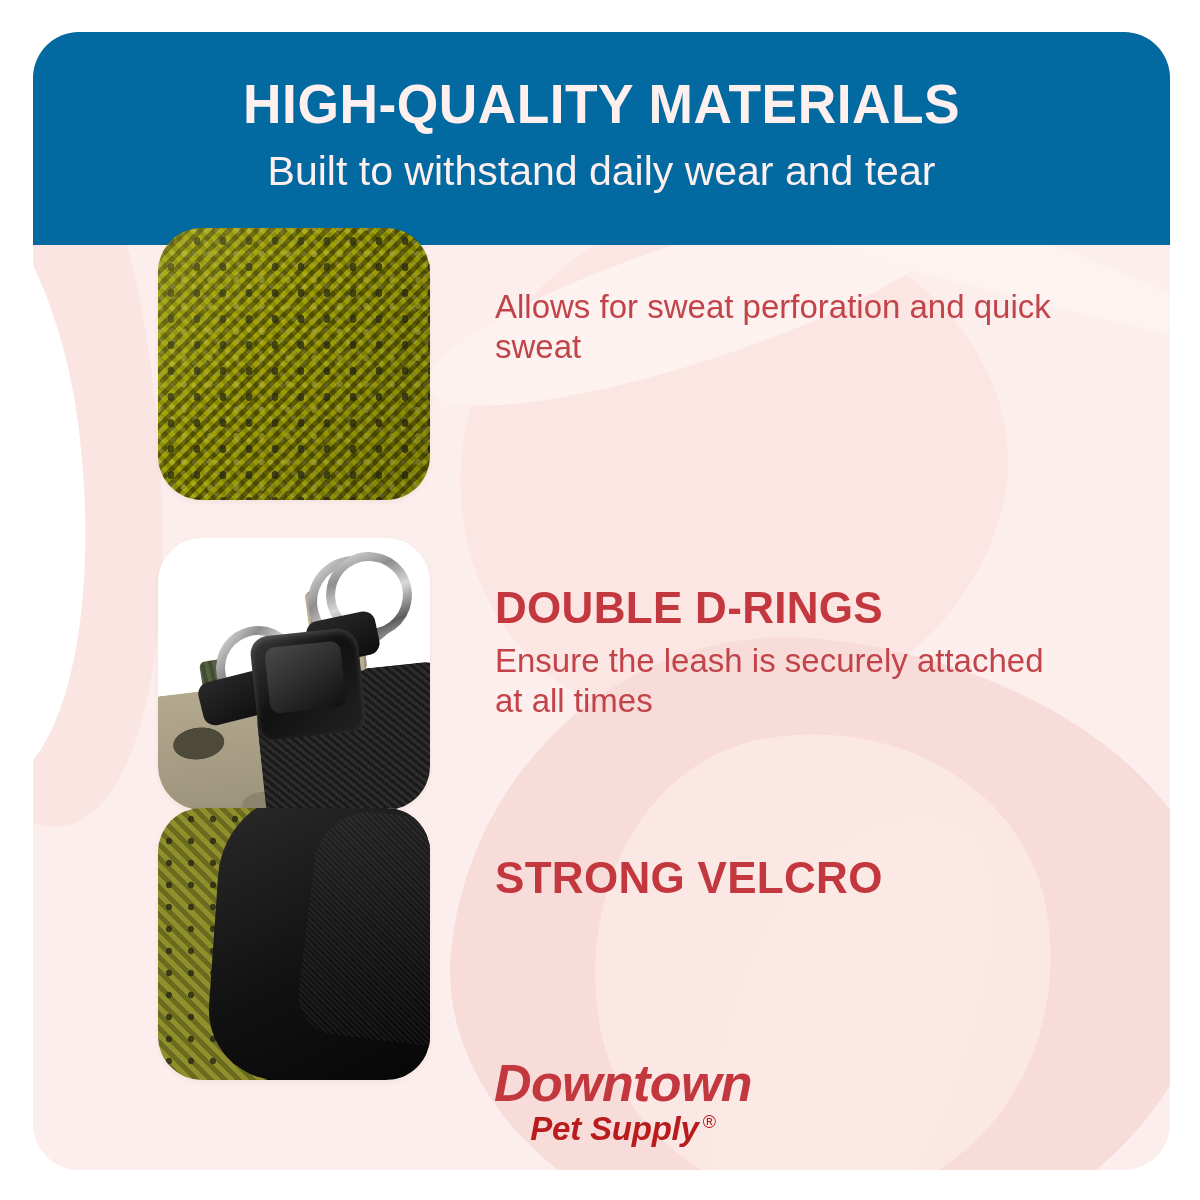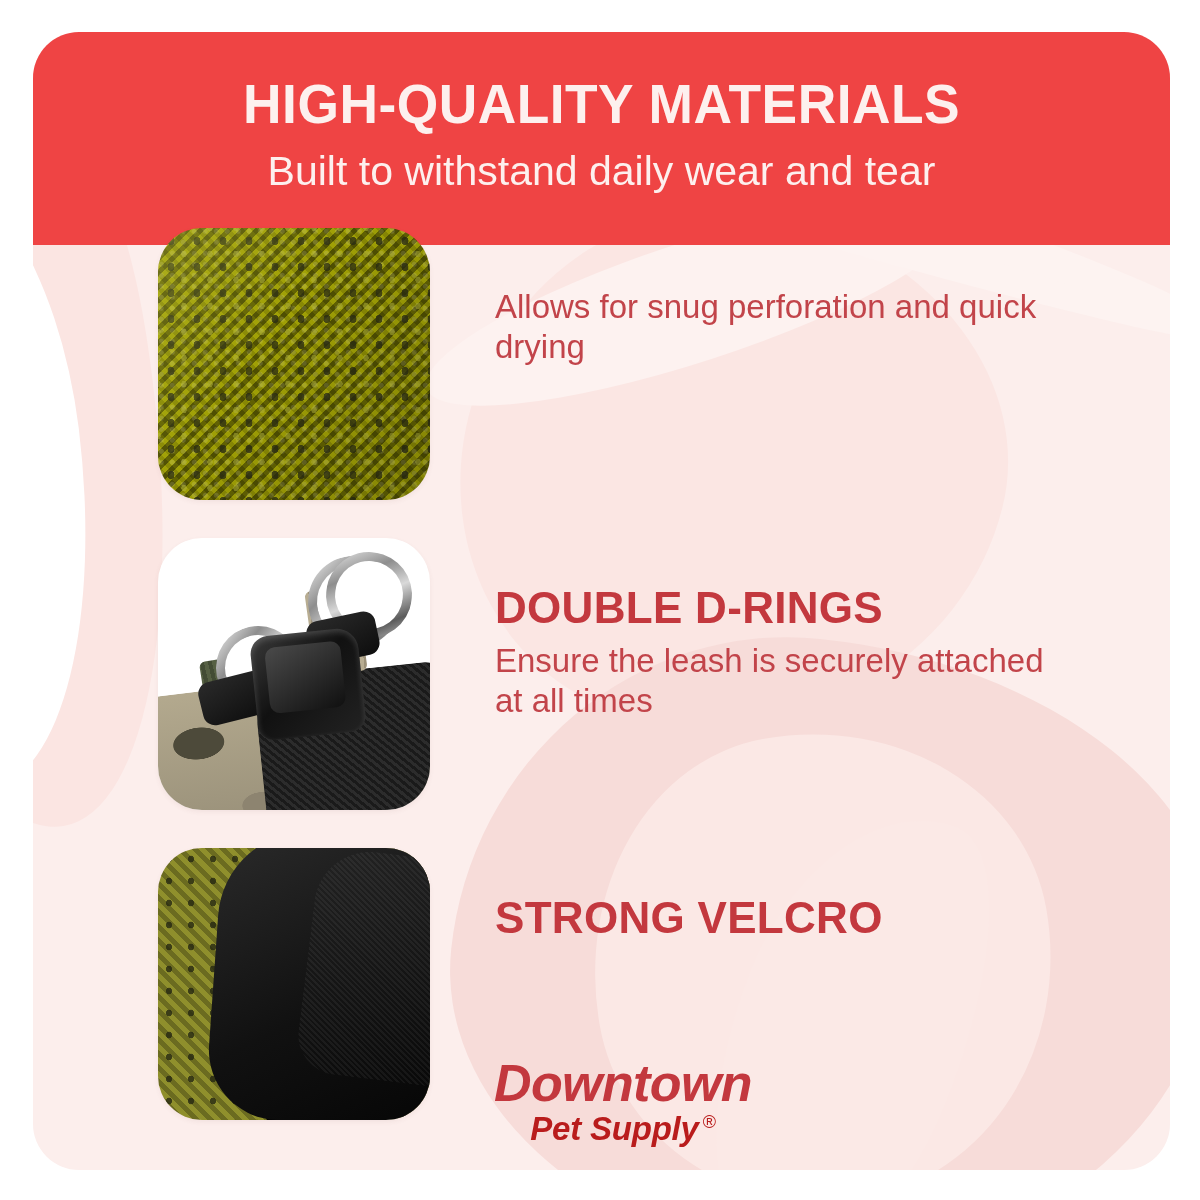--- a/index.html
+++ b/index.html
@@ -83,21 +83,21 @@
     border-radius:50%;
   }
   .streak-1 { left:300px; top:120px; width:900px; height:60px; transform:rotate(18deg); }
   .streak-2 { left:330px; top:170px; width:860px; height:34px; transform:rotate(16deg); }
 
   
   .banner {
     position:absolute;
     left:33px; top:32px;
     width:1137px; height:213px;
-    background:#ef4444;
+    background:#0369a1;
     border-radius:46px 46px 0 0;
     display:flex;
     flex-direction:column;
     align-items:center;
     justify-content:center;
     padding-bottom:6px;
   }
   .banner-title {
     color:#fdf0ee;
     font-size:55px;
@@ -125,21 +125,21 @@
   }
   .feature-row {
     position:absolute;
     left:158px;
     width:900px;
     display:flex;
     align-items:flex-start;
   }
   .row-1 { top:228px; }
   .row-2 { top:538px; }
-  .row-3 { top:848px; }
+  .row-3 { top:808px; }
 
   .tile {
     width:272px; height:272px;
     border-radius:44px;
     flex:0 0 272px;
     overflow:hidden;
     position:relative;
     box-shadow:0 2px 5px rgba(120,70,70,0.07);
   }
 
@@ -360,21 +360,21 @@
   </div>
 
   <div class="features">
 
     <div class="feature-row row-1">
       <div class="tile tile-mesh">
         <div class="mesh-dots"></div>
         <div class="mesh-sheen"></div>
       </div>
       <div class="feature-text">
-        <div class="feature-desc">Allows for snug perforation and quick drying</div>
+        <div class="feature-desc">Allows for sweat perforation and quick sweat</div>
       </div>
     </div>
 
     <div class="feature-row row-2">
       <div class="tile tile-rings">
         <div class="rings-scene">
           <div class="camo-band"></div>
           <div class="black-mesh"></div>
           <div class="strap-tan"></div>
           <div class="dring dring-2"></div>

